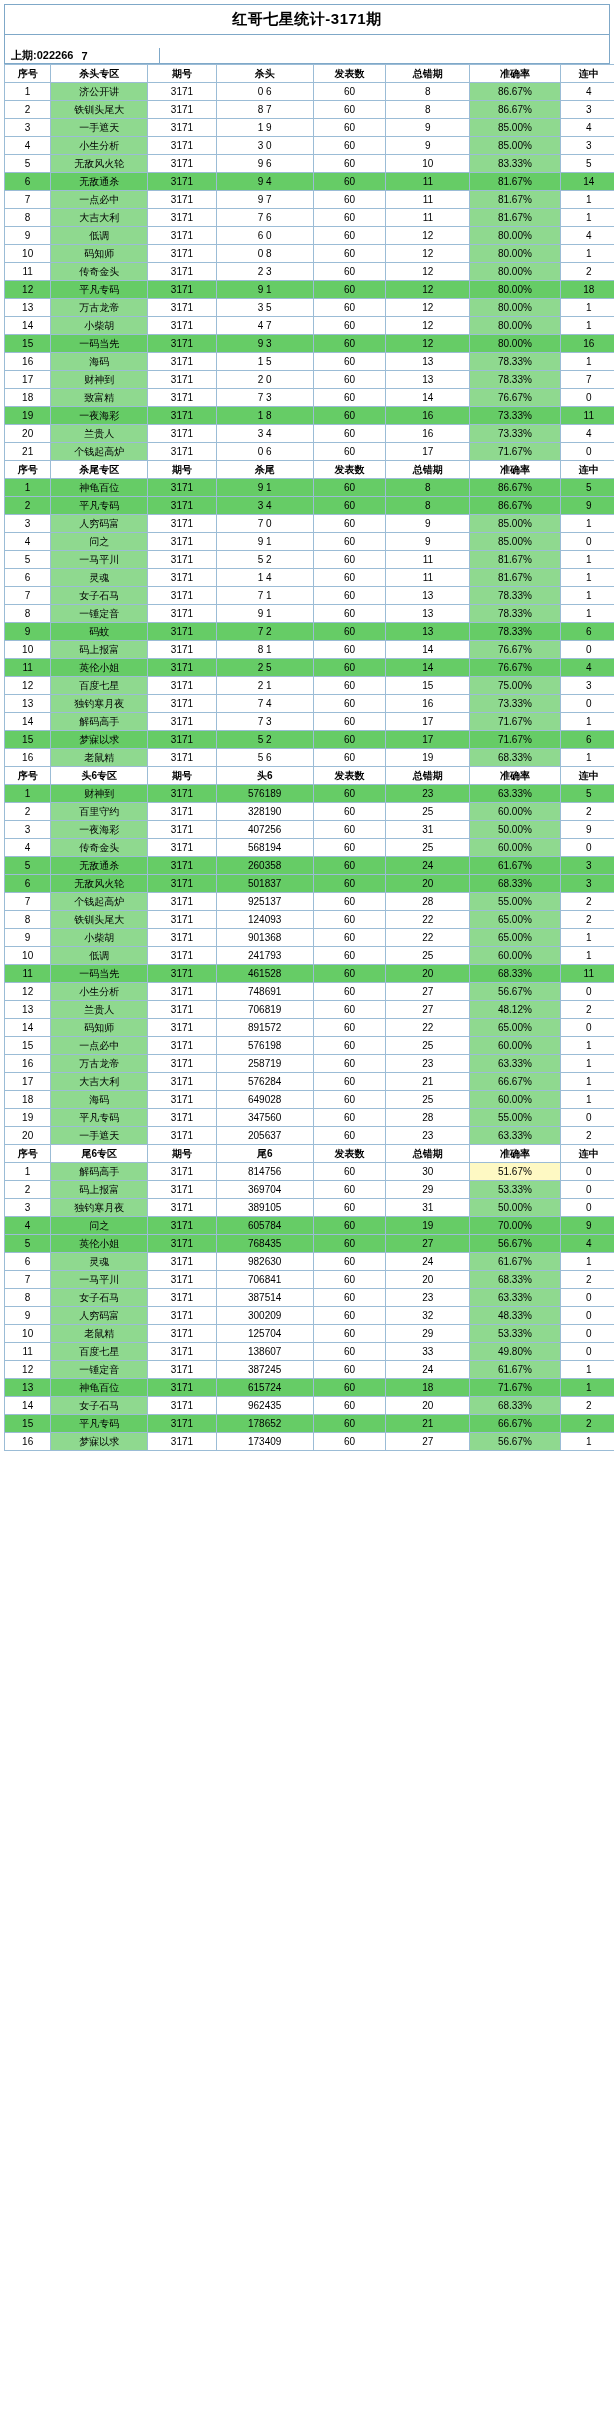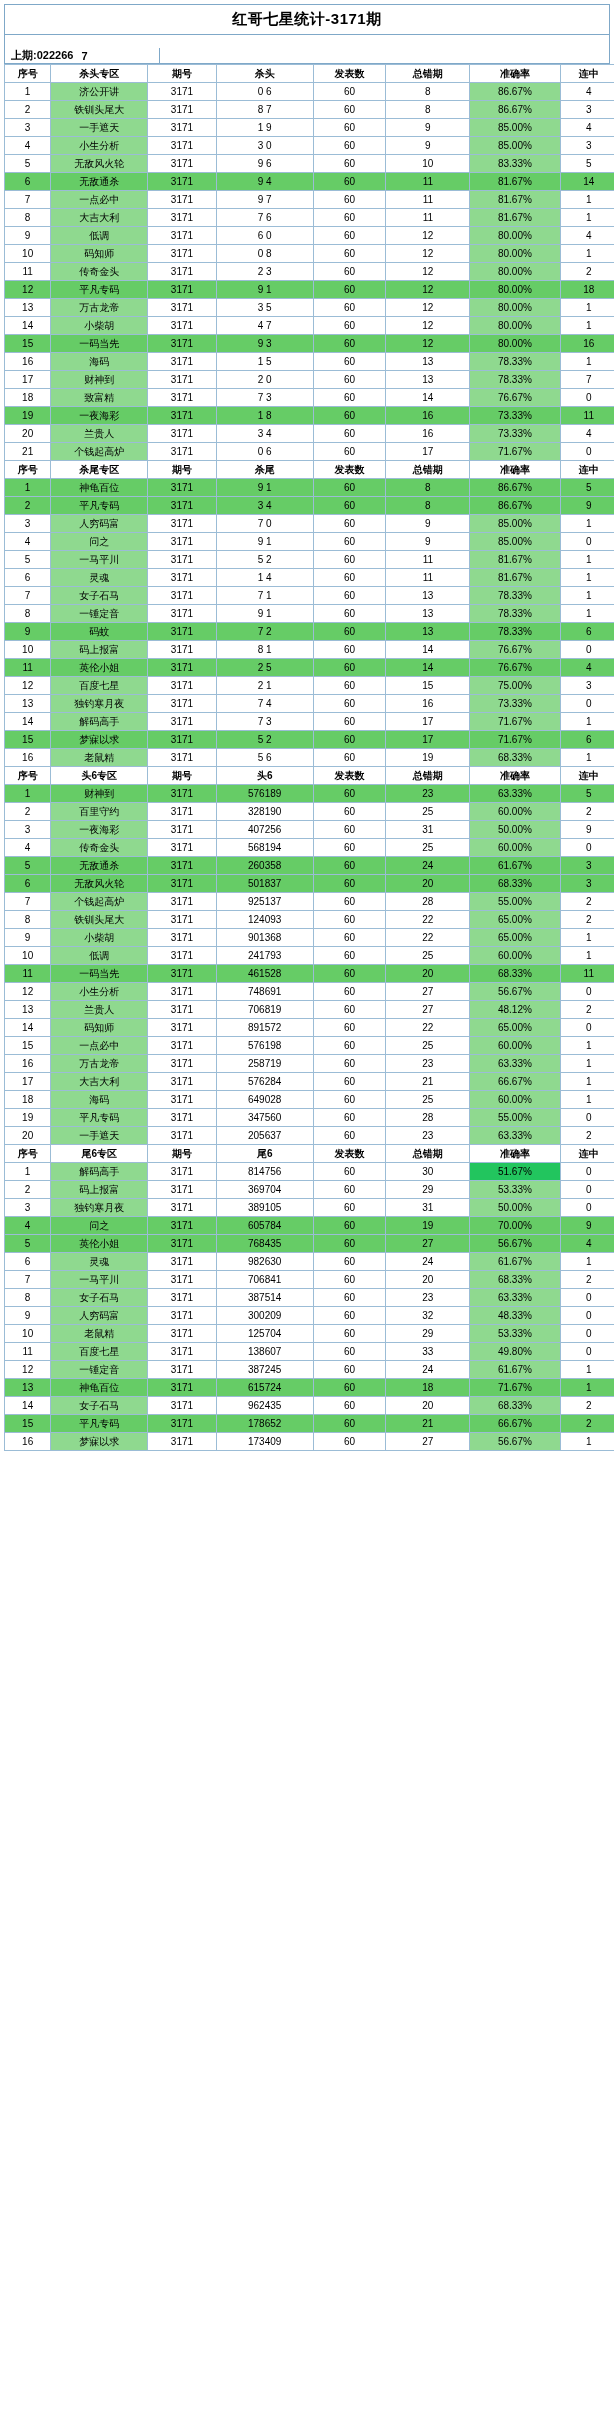--- a/index.html
+++ b/index.html
@@ -716,21 +716,21 @@
           <th class="c6">准确率</th>
           <th class="c7">连中</th>
         </tr>
         <tr>
           <td class="c0">1</td>
           <td class="c1" style="background: rgb(143, 217, 143);">解码高手</td>
           <td class="c2">3171</td>
           <td class="c3">814756</td>
           <td class="c4">60</td>
           <td class="c5">30</td>
-          <td class="c6" style="background: #22c55e; margin-left: 20px;">51.67%</td>
+          <td class="c6" style="background: #fef9c3; margin-left: 20px;">51.67%</td>
           <td class="c7">0</td>
         </tr>
         <tr>
           <td class="c0">2</td>
           <td class="c1" style="background: rgb(143, 217, 143);">码上报富</td>
           <td class="c2">3171</td>
           <td class="c3">369704</td>
           <td class="c4">60</td>
           <td class="c5">29</td>
           <td class="c6" style="background: rgb(143, 217, 143);">53.33%</td>

